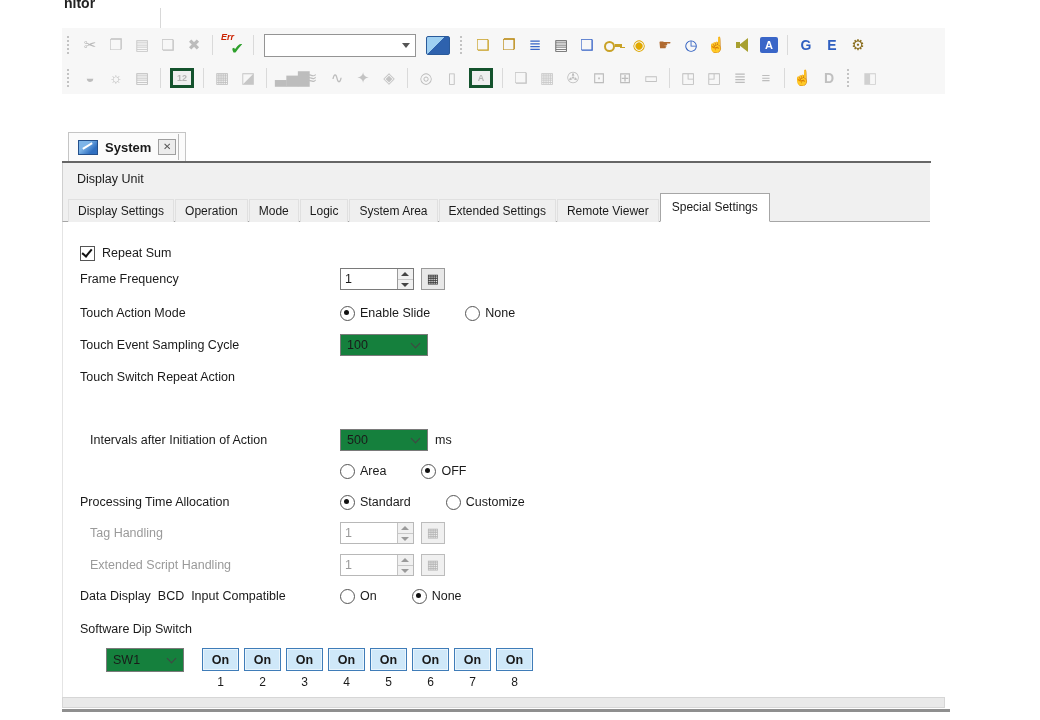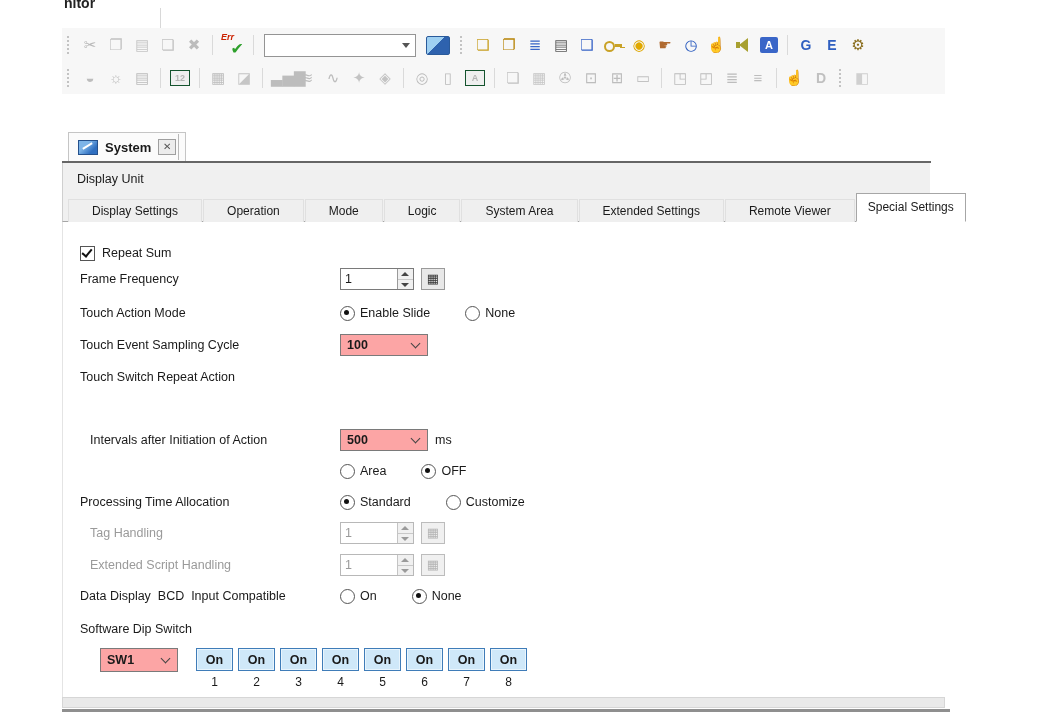--- a/index.html
+++ b/index.html
@@ -17,21 +17,21 @@
   .tb1{top:30px;height:30px;}
   .tb2{top:63px;height:30px;}
   .ticon{width:20px;height:22px;line-height:22px;text-align:center;font-size:15px;flex:none;margin:0 3px;}
   .tsep{width:1px;height:20px;background:#dadada;margin:0 5px;flex:none;}
   .tgrip{width:3px;height:18px;border-left:2px dotted #c3c3c3;margin:0 5px;flex:none;}
   .tcombo{width:150px;height:21px;background:#fff;border:1px solid #949494;display:flex;align-items:center;margin:0 5px;flex:none;}
   .tcombo .cv{flex:1;font-size:12px;padding-left:5px;}
   .tcombo .arr{width:0;height:0;border-left:4px solid transparent;border-right:4px solid transparent;border-top:5px solid #555;margin-right:5px;flex:none;}
   .timg{width:22px;height:17px;border-radius:2px;background:linear-gradient(135deg,#9fd0f2 45%,#2e62ae 45%);border:1px solid #2a5a9a;margin:0 5px;flex:none;}
   .tbox{width:18px;height:16px;line-height:16px;text-align:center;font-size:11px;font-weight:700;border-radius:2px;margin:0 4px;flex:none;}
-  .gbox{width:18px;height:14px;line-height:14px;text-align:center;font-size:9px;font-weight:700;color:#b5b5b5;border:1px solid #14532d;background:#efefef;margin:0 4px;flex:none;}
+  .gbox{width:18px;height:14px;line-height:14px;text-align:center;font-size:9px;font-weight:700;color:#b5b5b5;border:3px solid #14532d;background:#efefef;margin:0 4px;flex:none;}
   .tletter{width:18px;text-align:center;font-size:14px;font-weight:700;margin:0 4px;flex:none;}
   .terr{position:relative;width:24px;height:24px;margin:0 3px;flex:none;}
   .terr .g{position:absolute;bottom:-1px;right:1px;font-size:16px;color:#2ea02c;}
   .terr .b{position:absolute;top:-1px;left:0;font-size:9px;font-weight:700;font-style:italic;color:#cc2200;}
   .tkey{width:20px;height:22px;position:relative;flex:none;margin:0 3px;}
   .tkey::before{content:"";position:absolute;left:1px;top:7px;width:7px;height:7px;border:2.5px solid #c9a227;border-radius:50%;}
   .tkey::after{content:"";position:absolute;left:12px;top:10px;width:7px;height:3px;background:#c9a227;box-shadow:4px 2px 0 -1px #c9a227;}
   .tspk{width:20px;height:22px;position:relative;flex:none;margin:0 3px;}
   .tspk::before{content:"";position:absolute;left:3px;top:8px;width:4px;height:6px;background:#a8a030;}
   .tspk::after{content:"";position:absolute;left:6px;top:4px;border-top:7px solid transparent;border-bottom:7px solid transparent;border-right:9px solid #a8a030;}
@@ -42,21 +42,21 @@
   .monitor-icon{width:18px;height:13px;background:linear-gradient(135deg,#7db4e8 35%,#2f6fc0 75%);border:1px solid #24508c;position:relative;flex:none;}
   .monitor-icon::after{content:"";position:absolute;left:3px;top:4px;width:11px;height:2px;background:#fff;transform:rotate(-32deg);}
   .close-box{width:16px;height:14px;background:#ececec;border:1px solid #9f9f9f;color:#555;font-size:10px;line-height:13px;text-align:center;flex:none;}
   .doctab-div{position:absolute;left:178px;top:134px;width:1px;height:26px;background:#b8b8b8;}
   .topline{position:absolute;left:62px;top:161px;width:869px;height:2px;background:#666;}
 
   
   .band{position:absolute;left:62px;top:163px;width:868px;height:59px;background:#f0f0f0;border-left:1px solid #cfcfcf;border-bottom:1px solid #a6a6a6;box-sizing:border-box;}
   .du-label{position:absolute;left:14px;top:9px;font-size:12.5px;}
   .tabstrip{position:absolute;left:5px;bottom:-1px;display:flex;align-items:flex-end;}
-  .tab{height:22px;line-height:22px;padding:0 23px;font-size:12px;background:#efefef;border:1px solid #e0e0e0;border-bottom:none;margin-right:1px;white-space:pre;}
+  .tab{height:22px;line-height:22px;padding:0 9px;font-size:12px;background:#efefef;border:1px solid #e0e0e0;border-bottom:none;margin-right:1px;white-space:pre;}
   .tab.active{height:27px;line-height:27px;padding:0 11px;background:#fff;border:1px solid #a6a6a6;border-bottom:1px solid #fff;z-index:2;}
 
   .leftline{position:absolute;left:62px;top:222px;width:1px;height:475px;background:#e4e4e4;}
 
   
   .row{position:absolute;left:62px;width:880px;height:26px;}
   .lbl{position:absolute;left:18px;top:0;line-height:26px;font-size:12.5px;white-space:pre;}
   .lbl.ind{left:28px;}
   .lbl.dis{color:#9a9a9a;}
   .ctl{position:absolute;left:278px;top:1px;height:24px;display:flex;align-items:center;gap:7px;}
@@ -74,32 +74,32 @@
   .spin .up::after{content:"";position:absolute;left:3px;top:3px;border-left:4px solid transparent;border-right:4px solid transparent;border-bottom:4px solid #444;}
   .spin .dn::after{content:"";position:absolute;left:3px;top:3px;border-left:4px solid transparent;border-right:4px solid transparent;border-top:4px solid #444;}
   .keypad{width:24px;height:22px;border:1px solid #9a9a9a;background:#e8e8e8;color:#333;font-size:13px;line-height:20px;text-align:center;box-sizing:border-box;flex:none;}
   .disctl .spin{border-color:#b8b8b8;}
   .disctl .spin .v{color:#9a9a9a;}
   .disctl .spin .btns{border-left-color:#c4c4c4;}
   .disctl .spin .up::after{border-bottom-color:#9a9a9a;}
   .disctl .spin .dn::after{border-top-color:#9a9a9a;}
   .disctl .keypad{border-color:#bcbcbc;color:#b4b4b4;background:#f0f0f0;}
 
-  .combo{width:88px;height:22px;border:1px solid #7a7a7a;background:#fca5a5;display:flex;align-items:center;box-sizing:border-box;flex:none;font-weight:bold;}
+  .combo{width:88px;height:22px;border:1px solid #7a7a7a;background:#15803d;display:flex;align-items:center;box-sizing:border-box;flex:none;}
   .combo .cv{flex:1;font-size:12.5px;padding-left:6px;}
   .combo .ch{width:6px;height:6px;border-right:1.5px solid #444;border-bottom:1.5px solid #444;transform:rotate(45deg);margin-right:8px;margin-top:-3px;flex:none;}
   .unit{font-size:12.5px;}
 
   .radio{display:flex;align-items:center;gap:5px;margin-right:28px;}
   .rb{width:13px;height:13px;border:1px solid #555;border-radius:50%;background:#fff;position:relative;flex:none;}
   .radio.sel .rb::after{content:"";position:absolute;left:3px;top:3px;width:5px;height:5px;border-radius:50%;background:#111;}
   .rl{font-size:12.5px;}
 
   
-  .diprow{position:absolute;left:62px;top:646px;width:880px;height:48px;}
+  .diprow{position:absolute;left:68px;top:646px;width:880px;height:48px;}
   .diprow .combo{position:absolute;left:38px;top:2px;width:78px;height:24px;}
   .dips{position:absolute;left:134px;top:2px;display:flex;gap:5px;}
   .dip{width:37px;height:23px;background:#cfe8f9;border:1px solid #3f7cb8;box-shadow:inset 0 0 0 1px #e9f5fd;font-size:12.5px;font-weight:700;text-align:center;line-height:23px;color:#1a1a1a;box-sizing:border-box;flex:none;}
   .dipnums{position:absolute;left:134px;top:29px;display:flex;gap:5px;}
   .dnum{width:37px;text-align:center;font-size:12px;flex:none;}
 
   .hscroll{position:absolute;left:62px;top:697px;width:883px;height:11px;background:#e9e9e9;border:1px solid #d6d6d6;box-sizing:border-box;}
   .bline{position:absolute;left:62px;top:709px;width:888px;height:3px;background:#8f8f8f;}
 </style>
 </head>

